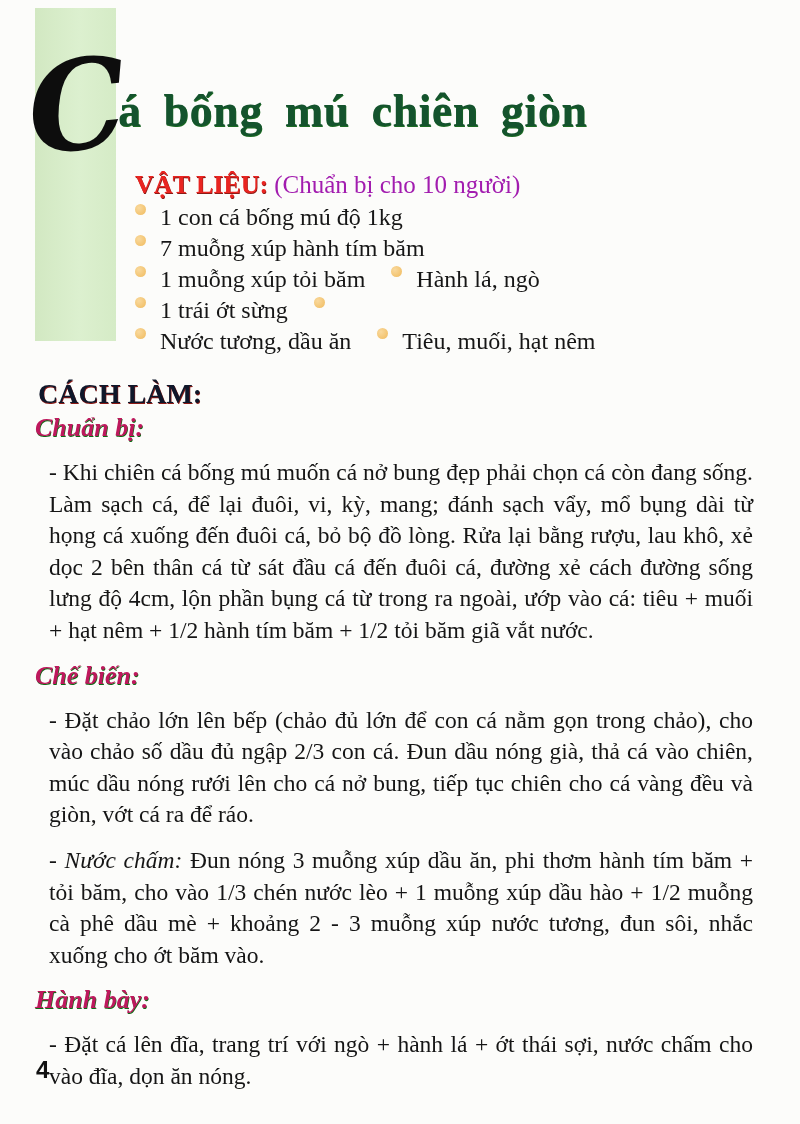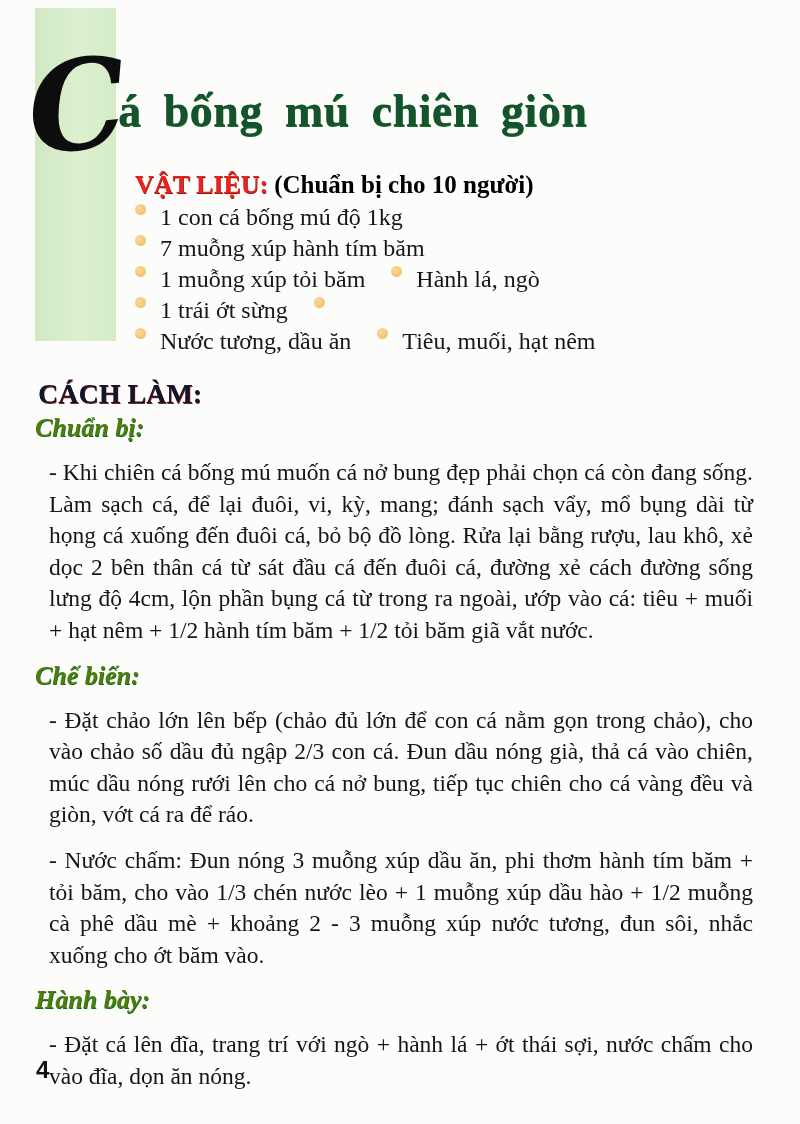--- a/index.html
+++ b/index.html
@@ -53,21 +53,21 @@
     width: 580px;
     font-size: 24px;
   }
   .ing-head-line { white-space: nowrap; margin-bottom: 4px; }
   .ing-heading {
     color: #e92420;
     font-weight: bold;
     font-size: 26px;
     text-shadow: 0.6px 0.6px 0 #8c1a16;
   }
-  .ing-note { font-size: 25px; color: #000000; font-weight: bold; }
+  .ing-note { font-size: 25px; color: #a21caf; }
   .ing-row { display: flex; align-items: flex-start; height: 31px; }
   .bullet {
     width: 11px; height: 11px;
     border-radius: 50%;
     background: radial-gradient(circle at 35% 35%, #f9d99d, #f0ba5c);
     margin-right: 14px;
     flex: none;
   }
   .bullet.second { margin-left: 26px; }
 
@@ -78,35 +78,35 @@
     width: 732px;
   }
   .method-heading {
     color: #0f172a;
     font-weight: bold;
     font-size: 28px;
     text-shadow: 0.6px 0.6px 0 #8c1a16;
     margin: 0 0 3px 3px;
   }
   .sec-label {
-    color: #4d7c0f;
+    color: #be185d;
     font-weight: bold;
     font-style: italic;
     font-size: 26px;
     text-shadow: 0.5px 0.5px 0 #0c6b14;
     margin: 1px 0 1px 0;
   }
   .para {
     margin: 14px;
     text-align: justify;
     font-size: 23.5px;
     line-height: 31.6px;
     color: #151515;
   }
-  .lead { }
+  .lead { font-style: italic; }
 
   
   .page-number {
     position: absolute;
     left: 36px; top: 1056px;
     font-family: "Liberation Sans", sans-serif;
     font-weight: bold;
     font-size: 24px;
     color: #111;
   }

